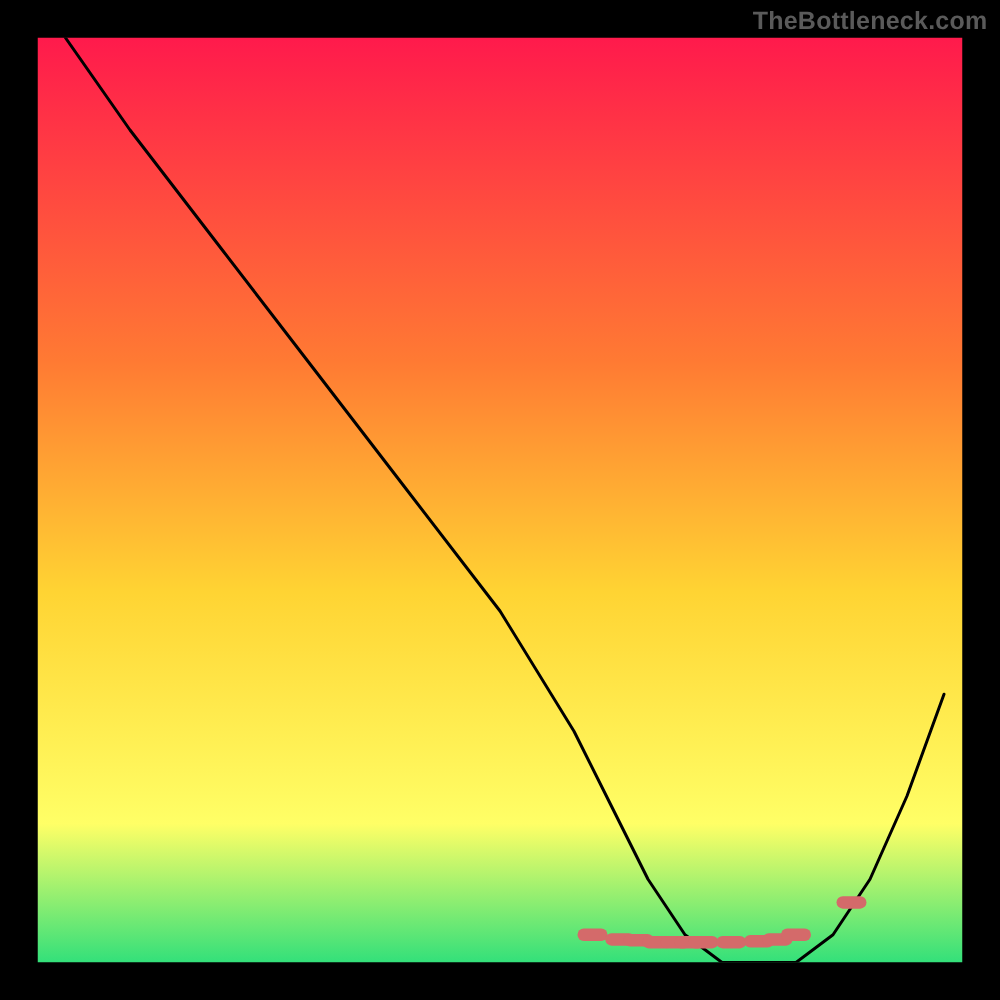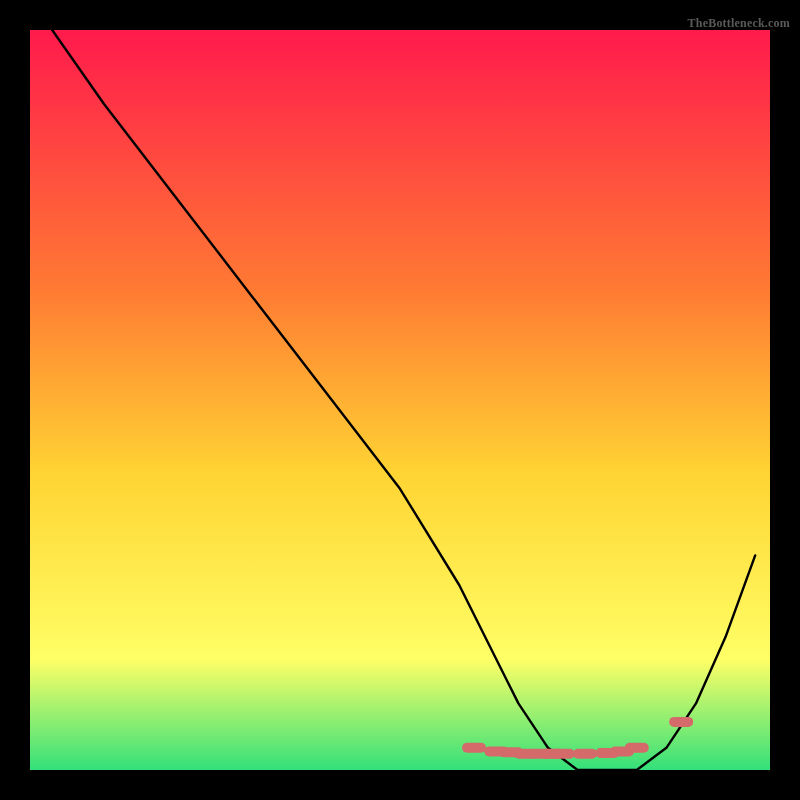--- a/index.html
+++ b/index.html
@@ -14,27 +14,26 @@
   .frame {
     position: absolute;
     top: 0;
     left: 0;
     width: 800px;
     height: 800px;
     background: #000;
   }
   .watermark {
     position: absolute;
-    top: 16px;
+    top: 6px;
     right: 10px;
     color: #5a5a5a;
-    font-size: 12px;
+    font-size: 20px;
     font-weight: bold;
     letter-spacing: 0.2px;
-    font-family: Liberation Serif, serif;
   }
   .plot-area {
     position: absolute;
     top: 30px;
     left: 30px;
     width: 740px;
     height: 740px;
   }
   .plot-svg {
     display: block;

